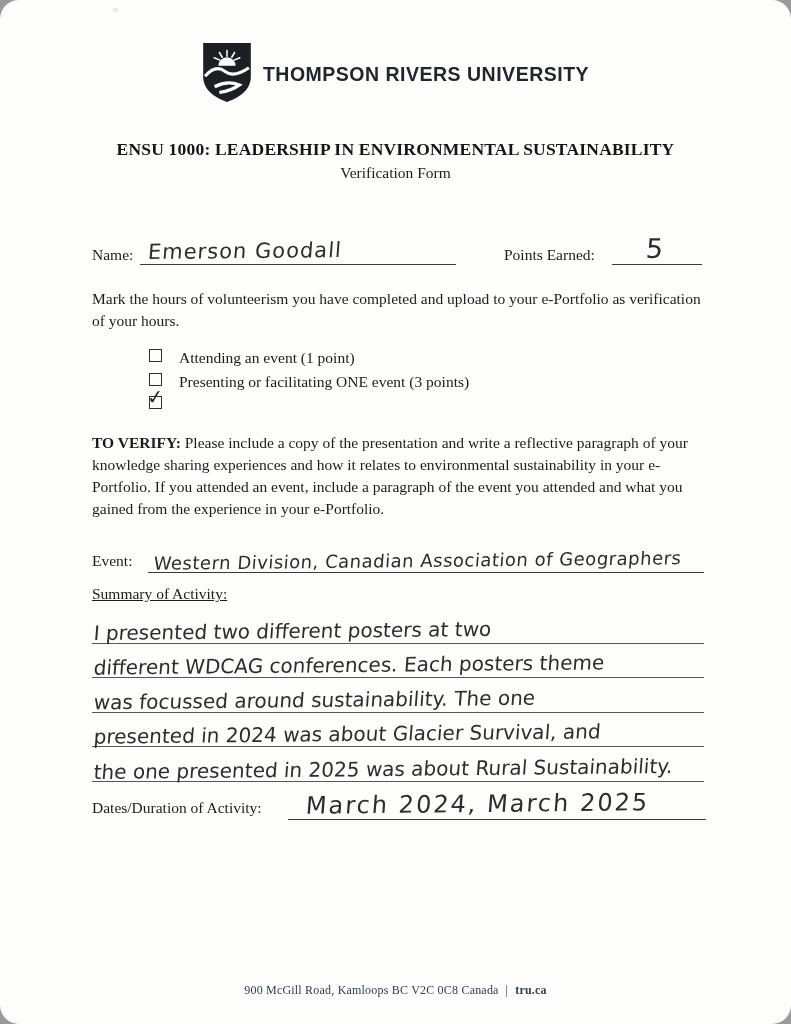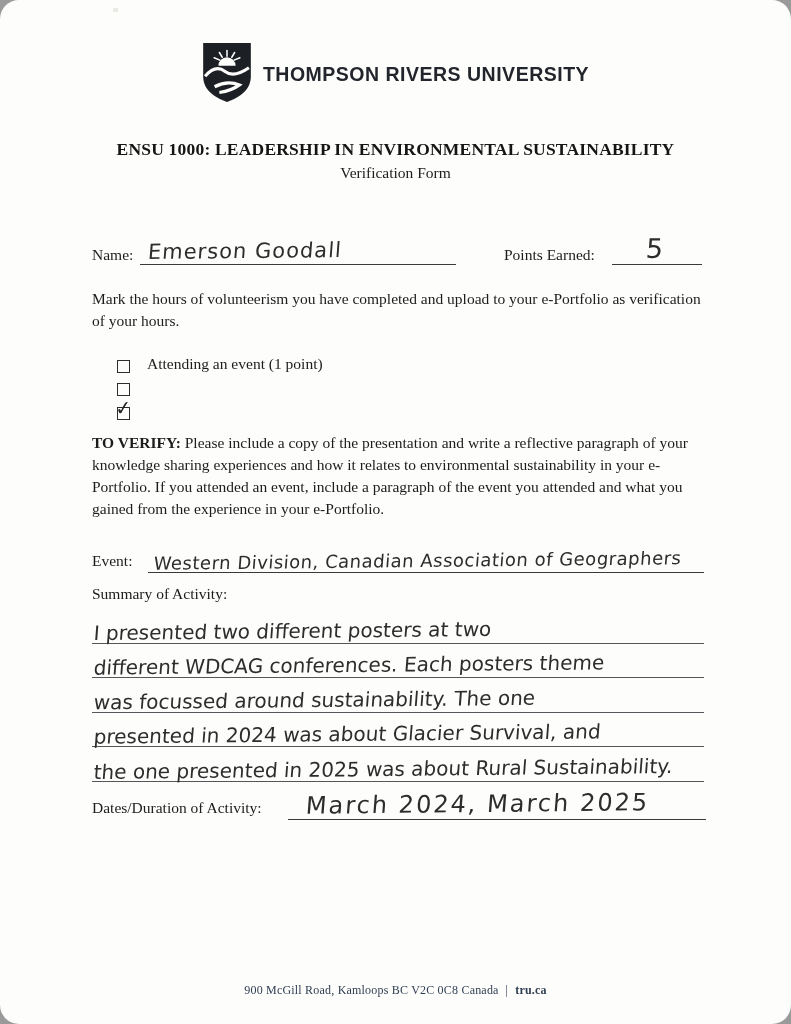--- a/index.html
+++ b/index.html
@@ -35,38 +35,38 @@
 
   .name-label{top:246px;left:92px;}
   .name-field{top:232px;left:140px;width:316px;height:32px;}
   .points-label{top:246px;left:504px;}
   .points-field{top:226px;left:612px;width:90px;height:38px;text-align:center;}
 
   .instructions{top:288px;left:92px;width:614px;font-size:15.5px;line-height:1.42;}
 
   
   .checklist{top:349px;left:117px;}
-  .check-row{display:flex;align-items:flex-end;height:23.5px;}
+  .check-row{display:flex;align-items:flex-start;height:23.5px;margin-left:32px;}
   .check-box{
     position:relative;width:11px;height:11px;border:1.3px solid #2e2e2e;margin-right:17px;flex:0 0 auto;
   }
   .check-glyph{
     display:none;position:absolute;left:-3px;top:-12px;
     font-size:20px;color:#222;font-family:"DejaVu Sans", sans-serif;
     transform:rotate(-6deg);
   }
   .is-checked .check-glyph{display:block;}
   .check-label{font-size:15.5px;}
 
   .verify{top:432px;left:92px;width:616px;font-size:15.5px;line-height:1.43;}
 
   .event-label{top:552px;left:92px;}
   .event-field{top:534px;left:148px;width:556px;height:38px;}
 
-  .summary-label{top:585px;left:92px;}
+  .summary-label{top:585px;left:92px;text-decoration:underline;}
 
   .summary-lines{top:609px;left:92px;width:612px;}
   .hw-line{
     position:relative;height:33.6px;border-bottom:1.1px solid #55555a;
     white-space:nowrap;overflow:visible;
   }
 
   .dates-label{top:799px;left:92px;}
   .dates-field{top:779px;left:288px;width:418px;height:40px;}
 
@@ -133,20 +133,21 @@
     <div class="check-row">
       <span class="check-box">
         
       </span>
       <span class="check-label">Attending an event (1 point)</span>
     </div>
     <div class="check-row">
       <span class="check-box">
         
       </span>
+      <span class="check-label">Presenting or facilitating ONE event (3 points)</span>
     </div>
     <div class="check-row is-checked">
       <span class="check-box">
         <span class="check-glyph">✓</span>
       </span>
     </div>
   </div>
 
   <div class="abs verify">
     <b>TO VERIFY:</b><span> Please include a copy of the presentation and write a reflective paragraph of your knowledge sharing experiences and how it relates to environmental sustainability in your e-Portfolio. If you attended an event, include a paragraph of the event you attended and what you gained from the experience in your e-Portfolio.</span>

